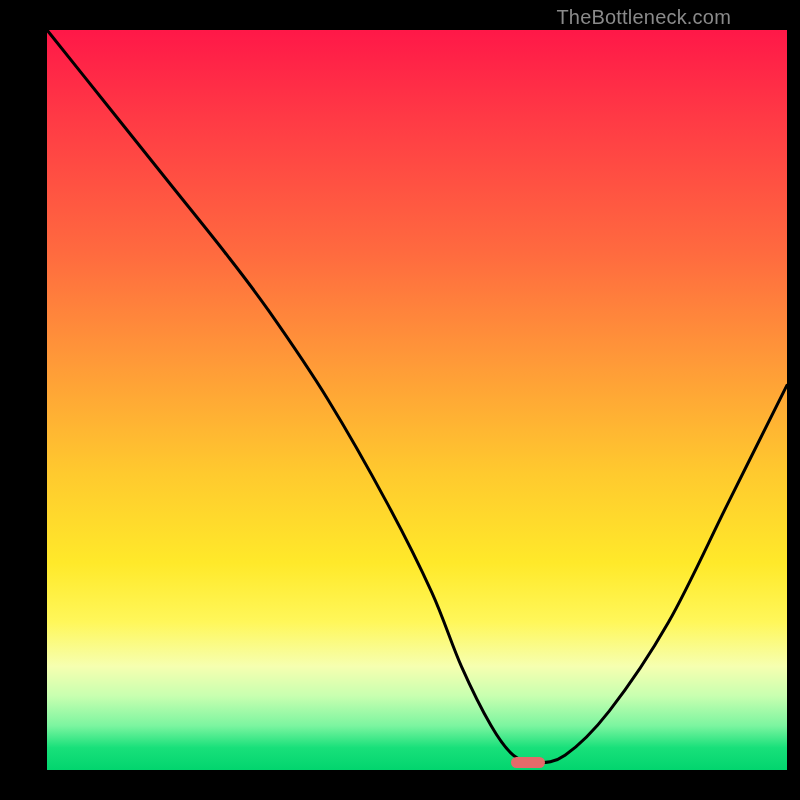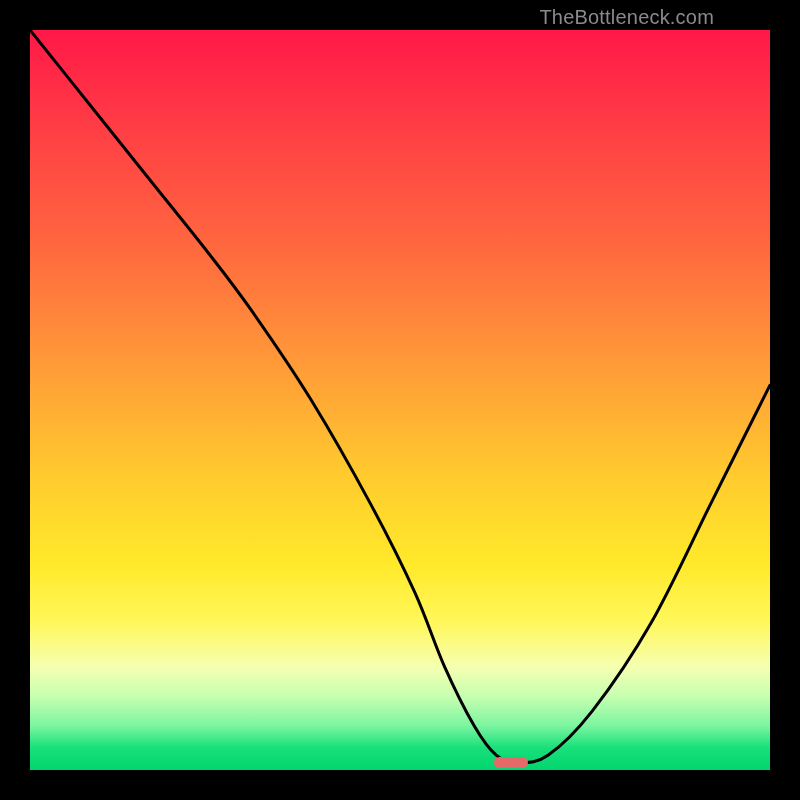--- a/index.html
+++ b/index.html
@@ -6,21 +6,21 @@
     margin: 0;
     padding: 0;
     width: 800px;
     height: 800px;
     background: #000;
     overflow: hidden;
     font-family: Arial, Helvetica, sans-serif;
   }
   .frame {
     position: absolute;
-    left: 0;
+    left: 17px;
     top: 0;
     width: 724px;
     height: 800px;
     background: #000;
   }
   .plot-area {
     position: absolute;
     left: 30px;
     top: 30px;
     width: 740px;

